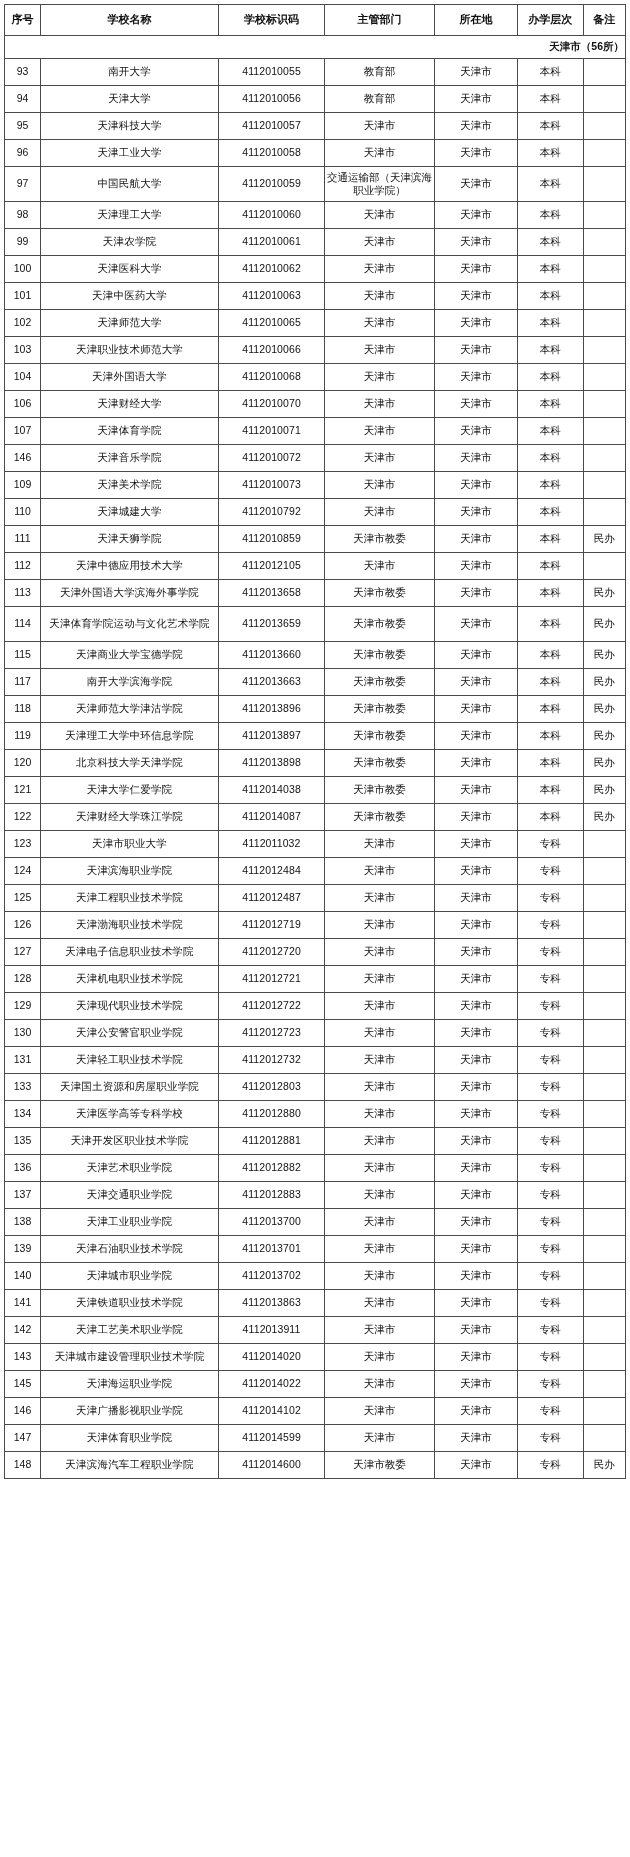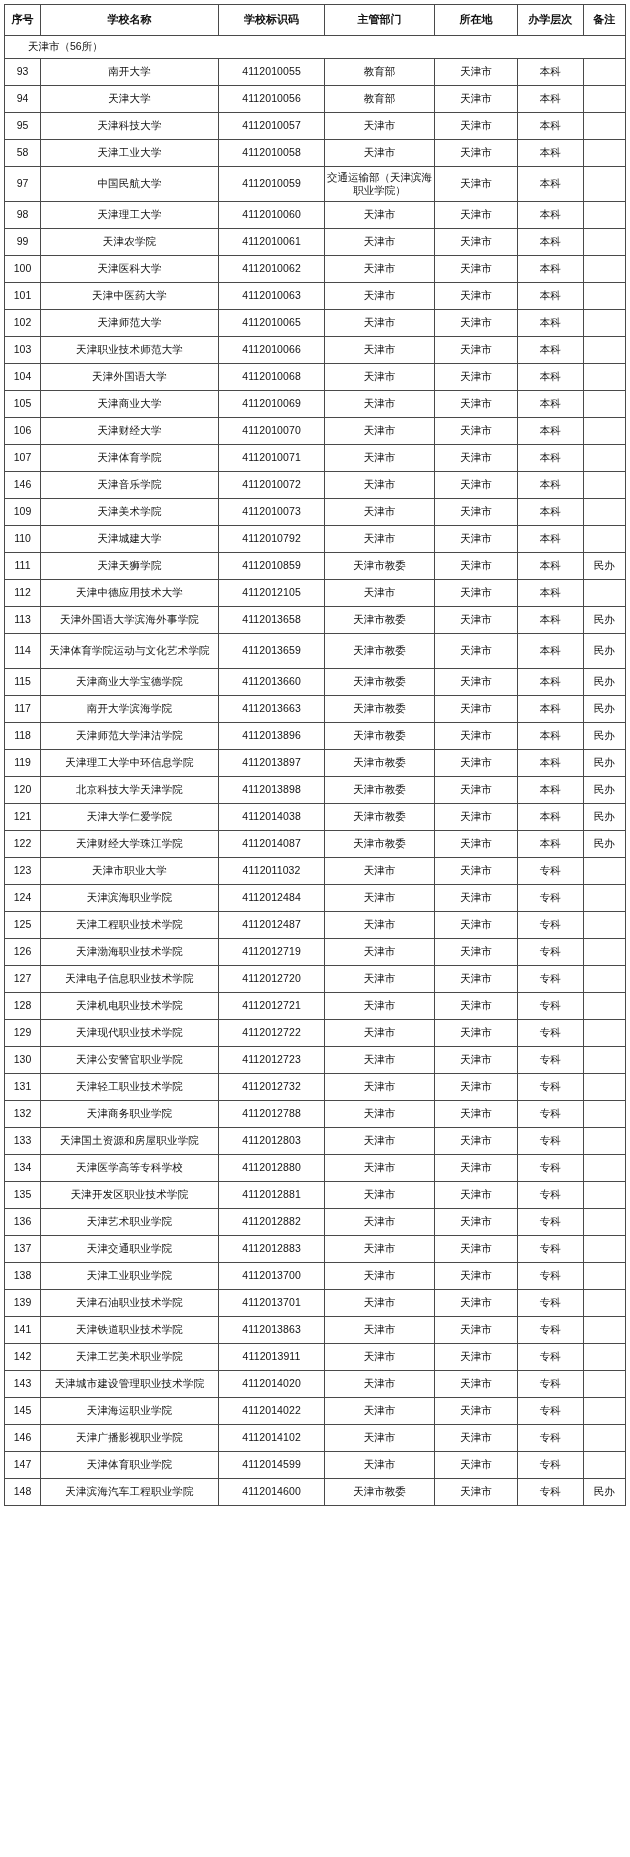--- a/index.html
+++ b/index.html
@@ -39,23 +39,23 @@
     line-height: 1.25;
     word-break: break-all;
   }
   table.univ thead th {
     font-weight: bold;
     font-size: 11px;
     height: 26px;
     background: #ffffff;
   }
   table.univ tr.section td {
-    text-align: left;
-    font-weight: normal;
-    padding-left: 23px;
+    text-align: right;
+    font-weight: bold;
+    padding-left: 1px;
     height: 18px;
     font-size: 10.5px;
   }
   table.univ tbody td {
     height: 22px;
   }
   table.univ tbody td.name {
     letter-spacing: 0.2px;
   }
   table.univ tbody td.idcode {
@@ -116,21 +116,21 @@
         <tr>
           <td>95</td>
           <td class="name">天津科技大学</td>
           <td class="idcode">4112010057</td>
           <td>天津市</td>
           <td>天津市</td>
           <td>本科</td>
           <td></td>
         </tr>
         <tr>
-          <td>58</td>
+          <td>96</td>
           <td class="name">天津工业大学</td>
           <td class="idcode">4112010058</td>
           <td>天津市</td>
           <td>天津市</td>
           <td>本科</td>
           <td></td>
         </tr>
         <tr class="tall">
           <td>97</td>
           <td class="name">中国民航大学</td>
@@ -197,29 +197,20 @@
         <tr>
           <td>104</td>
           <td class="name">天津外国语大学</td>
           <td class="idcode">4112010068</td>
           <td>天津市</td>
           <td>天津市</td>
           <td>本科</td>
           <td></td>
         </tr>
         <tr>
-          <td>105</td>
-          <td class="name">天津商业大学</td>
-          <td class="idcode">4112010069</td>
-          <td>天津市</td>
-          <td>天津市</td>
-          <td>本科</td>
-          <td></td>
-        </tr>
-        <tr>
           <td>106</td>
           <td class="name">天津财经大学</td>
           <td class="idcode">4112010070</td>
           <td>天津市</td>
           <td>天津市</td>
           <td>本科</td>
           <td></td>
         </tr>
         <tr>
           <td>107</td>
@@ -431,29 +422,20 @@
         <tr>
           <td>131</td>
           <td class="name">天津轻工职业技术学院</td>
           <td class="idcode">4112012732</td>
           <td>天津市</td>
           <td>天津市</td>
           <td>专科</td>
           <td></td>
         </tr>
         <tr>
-          <td>132</td>
-          <td class="name">天津商务职业学院</td>
-          <td class="idcode">4112012788</td>
-          <td>天津市</td>
-          <td>天津市</td>
-          <td>专科</td>
-          <td></td>
-        </tr>
-        <tr>
           <td>133</td>
           <td class="name">天津国土资源和房屋职业学院</td>
           <td class="idcode">4112012803</td>
           <td>天津市</td>
           <td>天津市</td>
           <td>专科</td>
           <td></td>
         </tr>
         <tr>
           <td>134</td>
@@ -497,20 +479,29 @@
           <td class="idcode">4112013700</td>
           <td>天津市</td>
           <td>天津市</td>
           <td>专科</td>
           <td></td>
         </tr>
         <tr>
           <td>139</td>
           <td class="name">天津石油职业技术学院</td>
           <td class="idcode">4112013701</td>
+          <td>天津市</td>
+          <td>天津市</td>
+          <td>专科</td>
+          <td></td>
+        </tr>
+        <tr>
+          <td>140</td>
+          <td class="name">天津城市职业学院</td>
+          <td class="idcode">4112013702</td>
           <td>天津市</td>
           <td>天津市</td>
           <td>专科</td>
           <td></td>
         </tr>
         <tr>
           <td>141</td>
           <td class="name">天津铁道职业技术学院</td>
           <td class="idcode">4112013863</td>
           <td>天津市</td>

